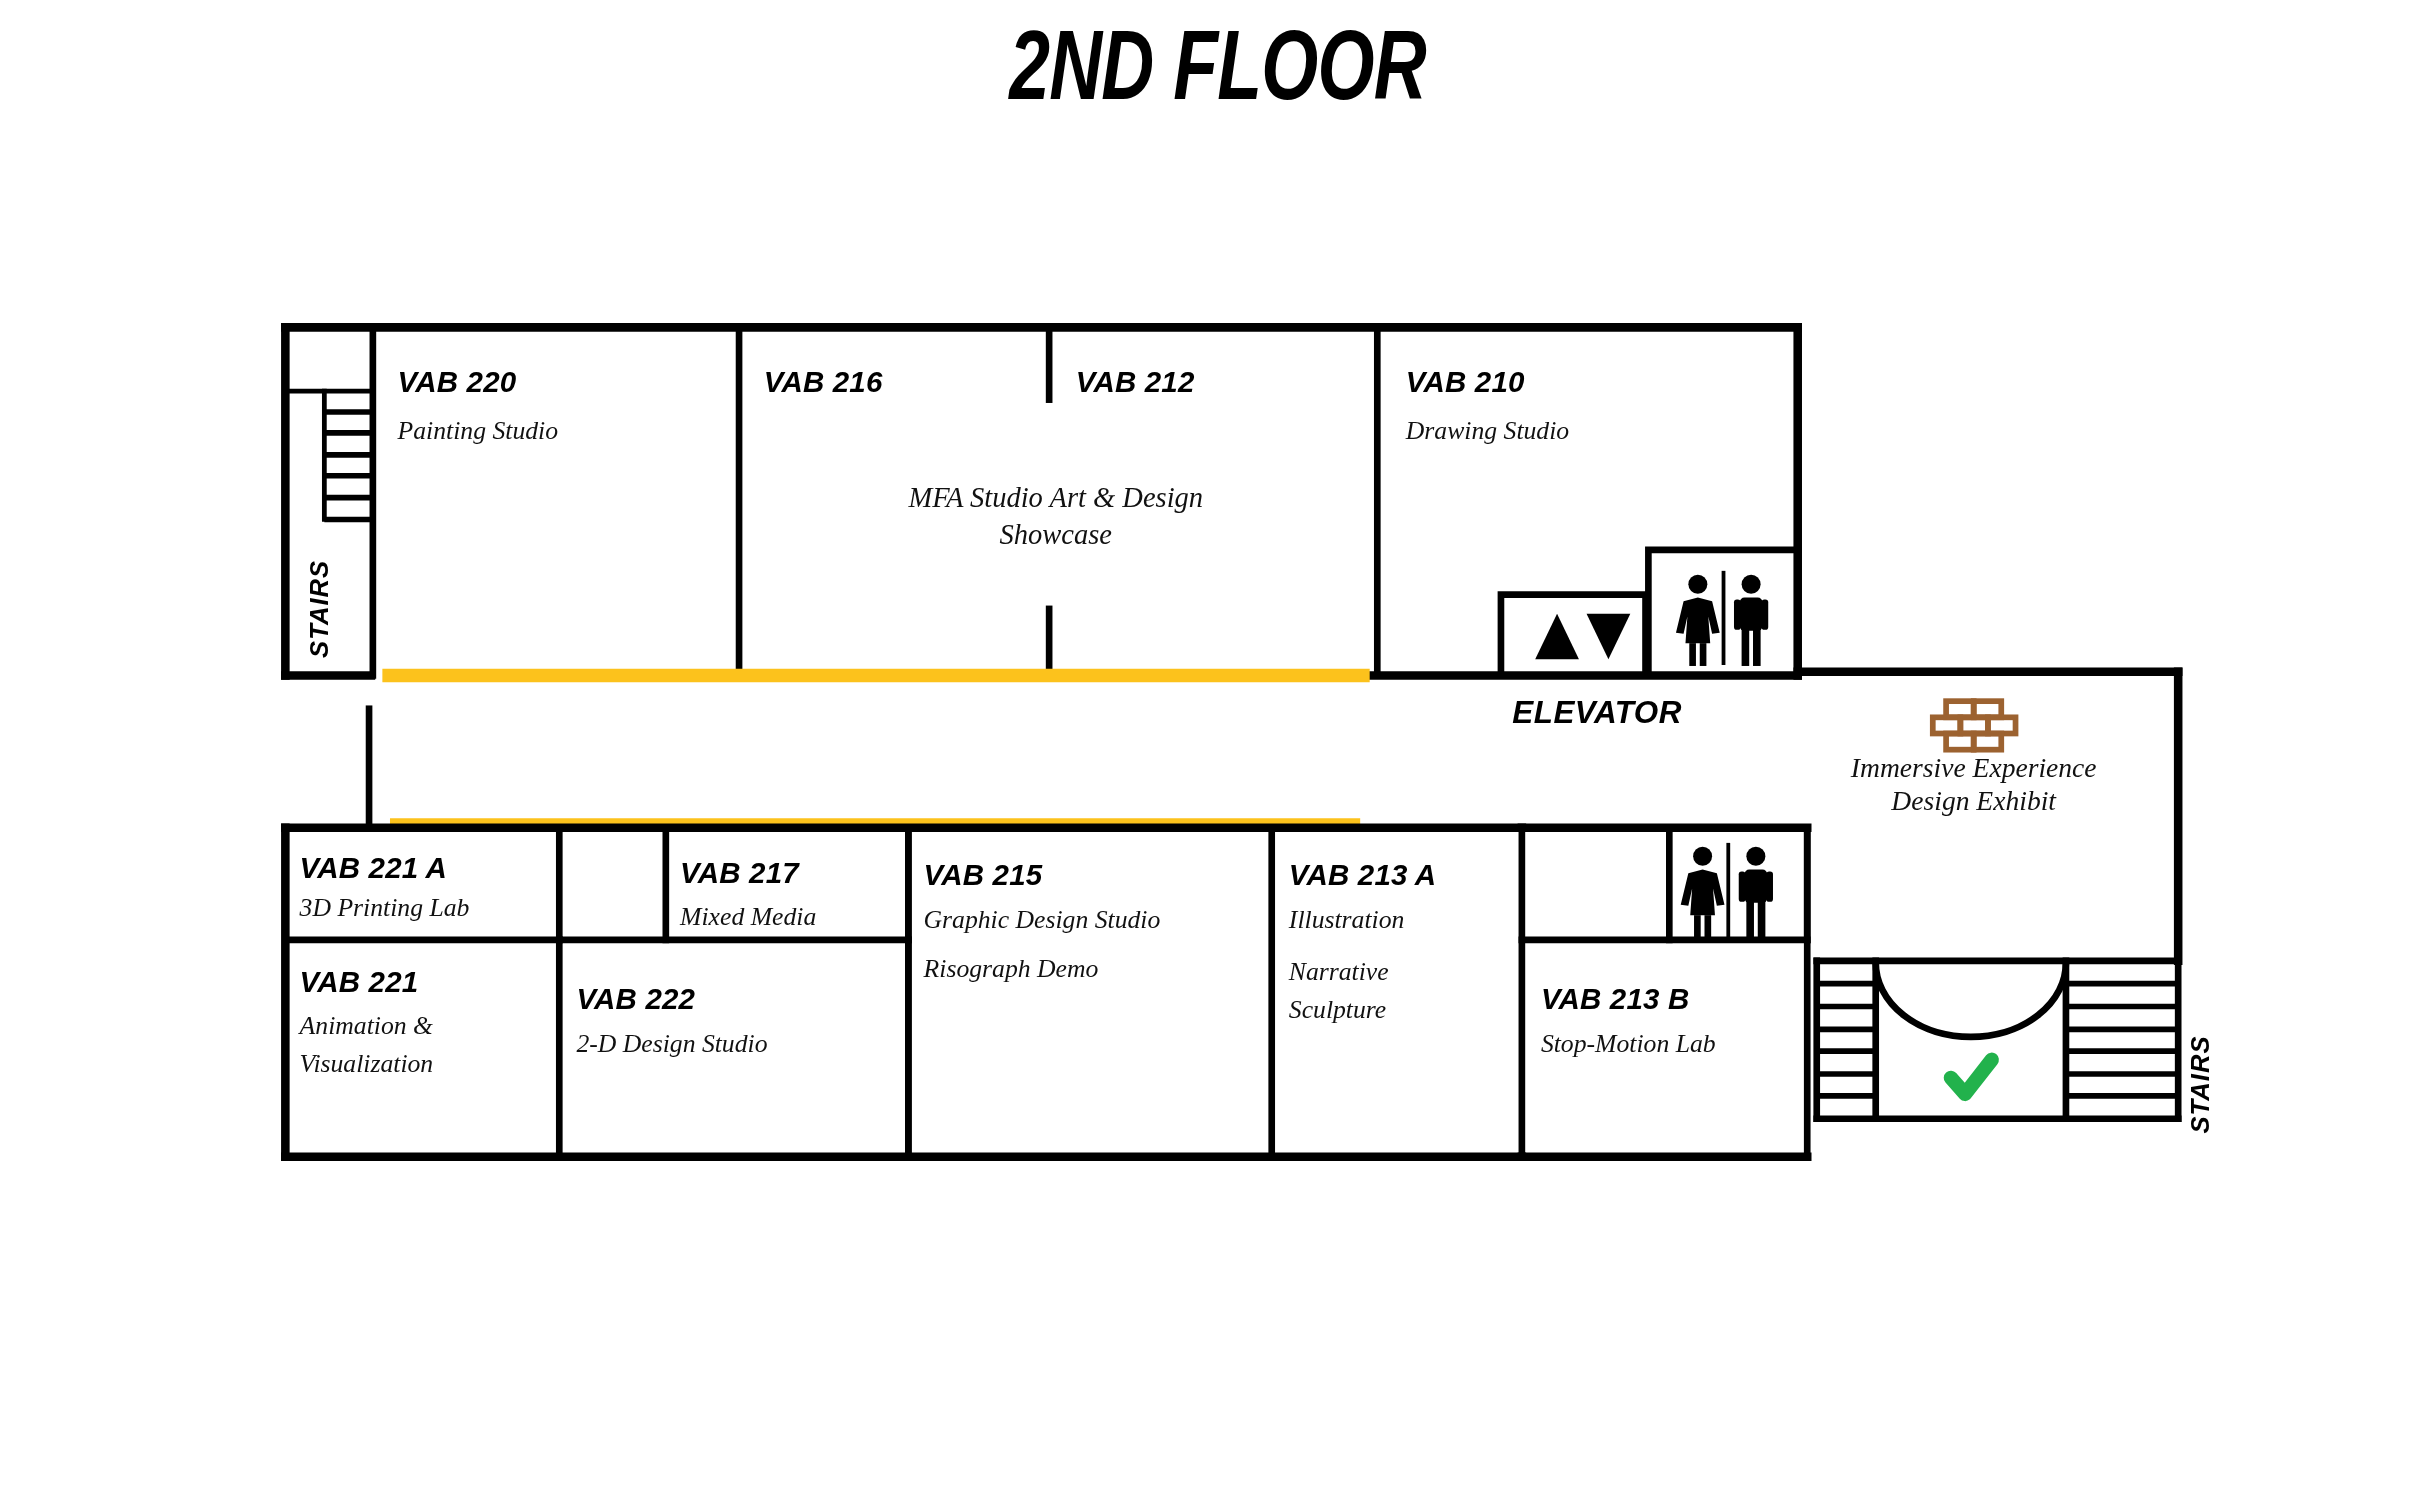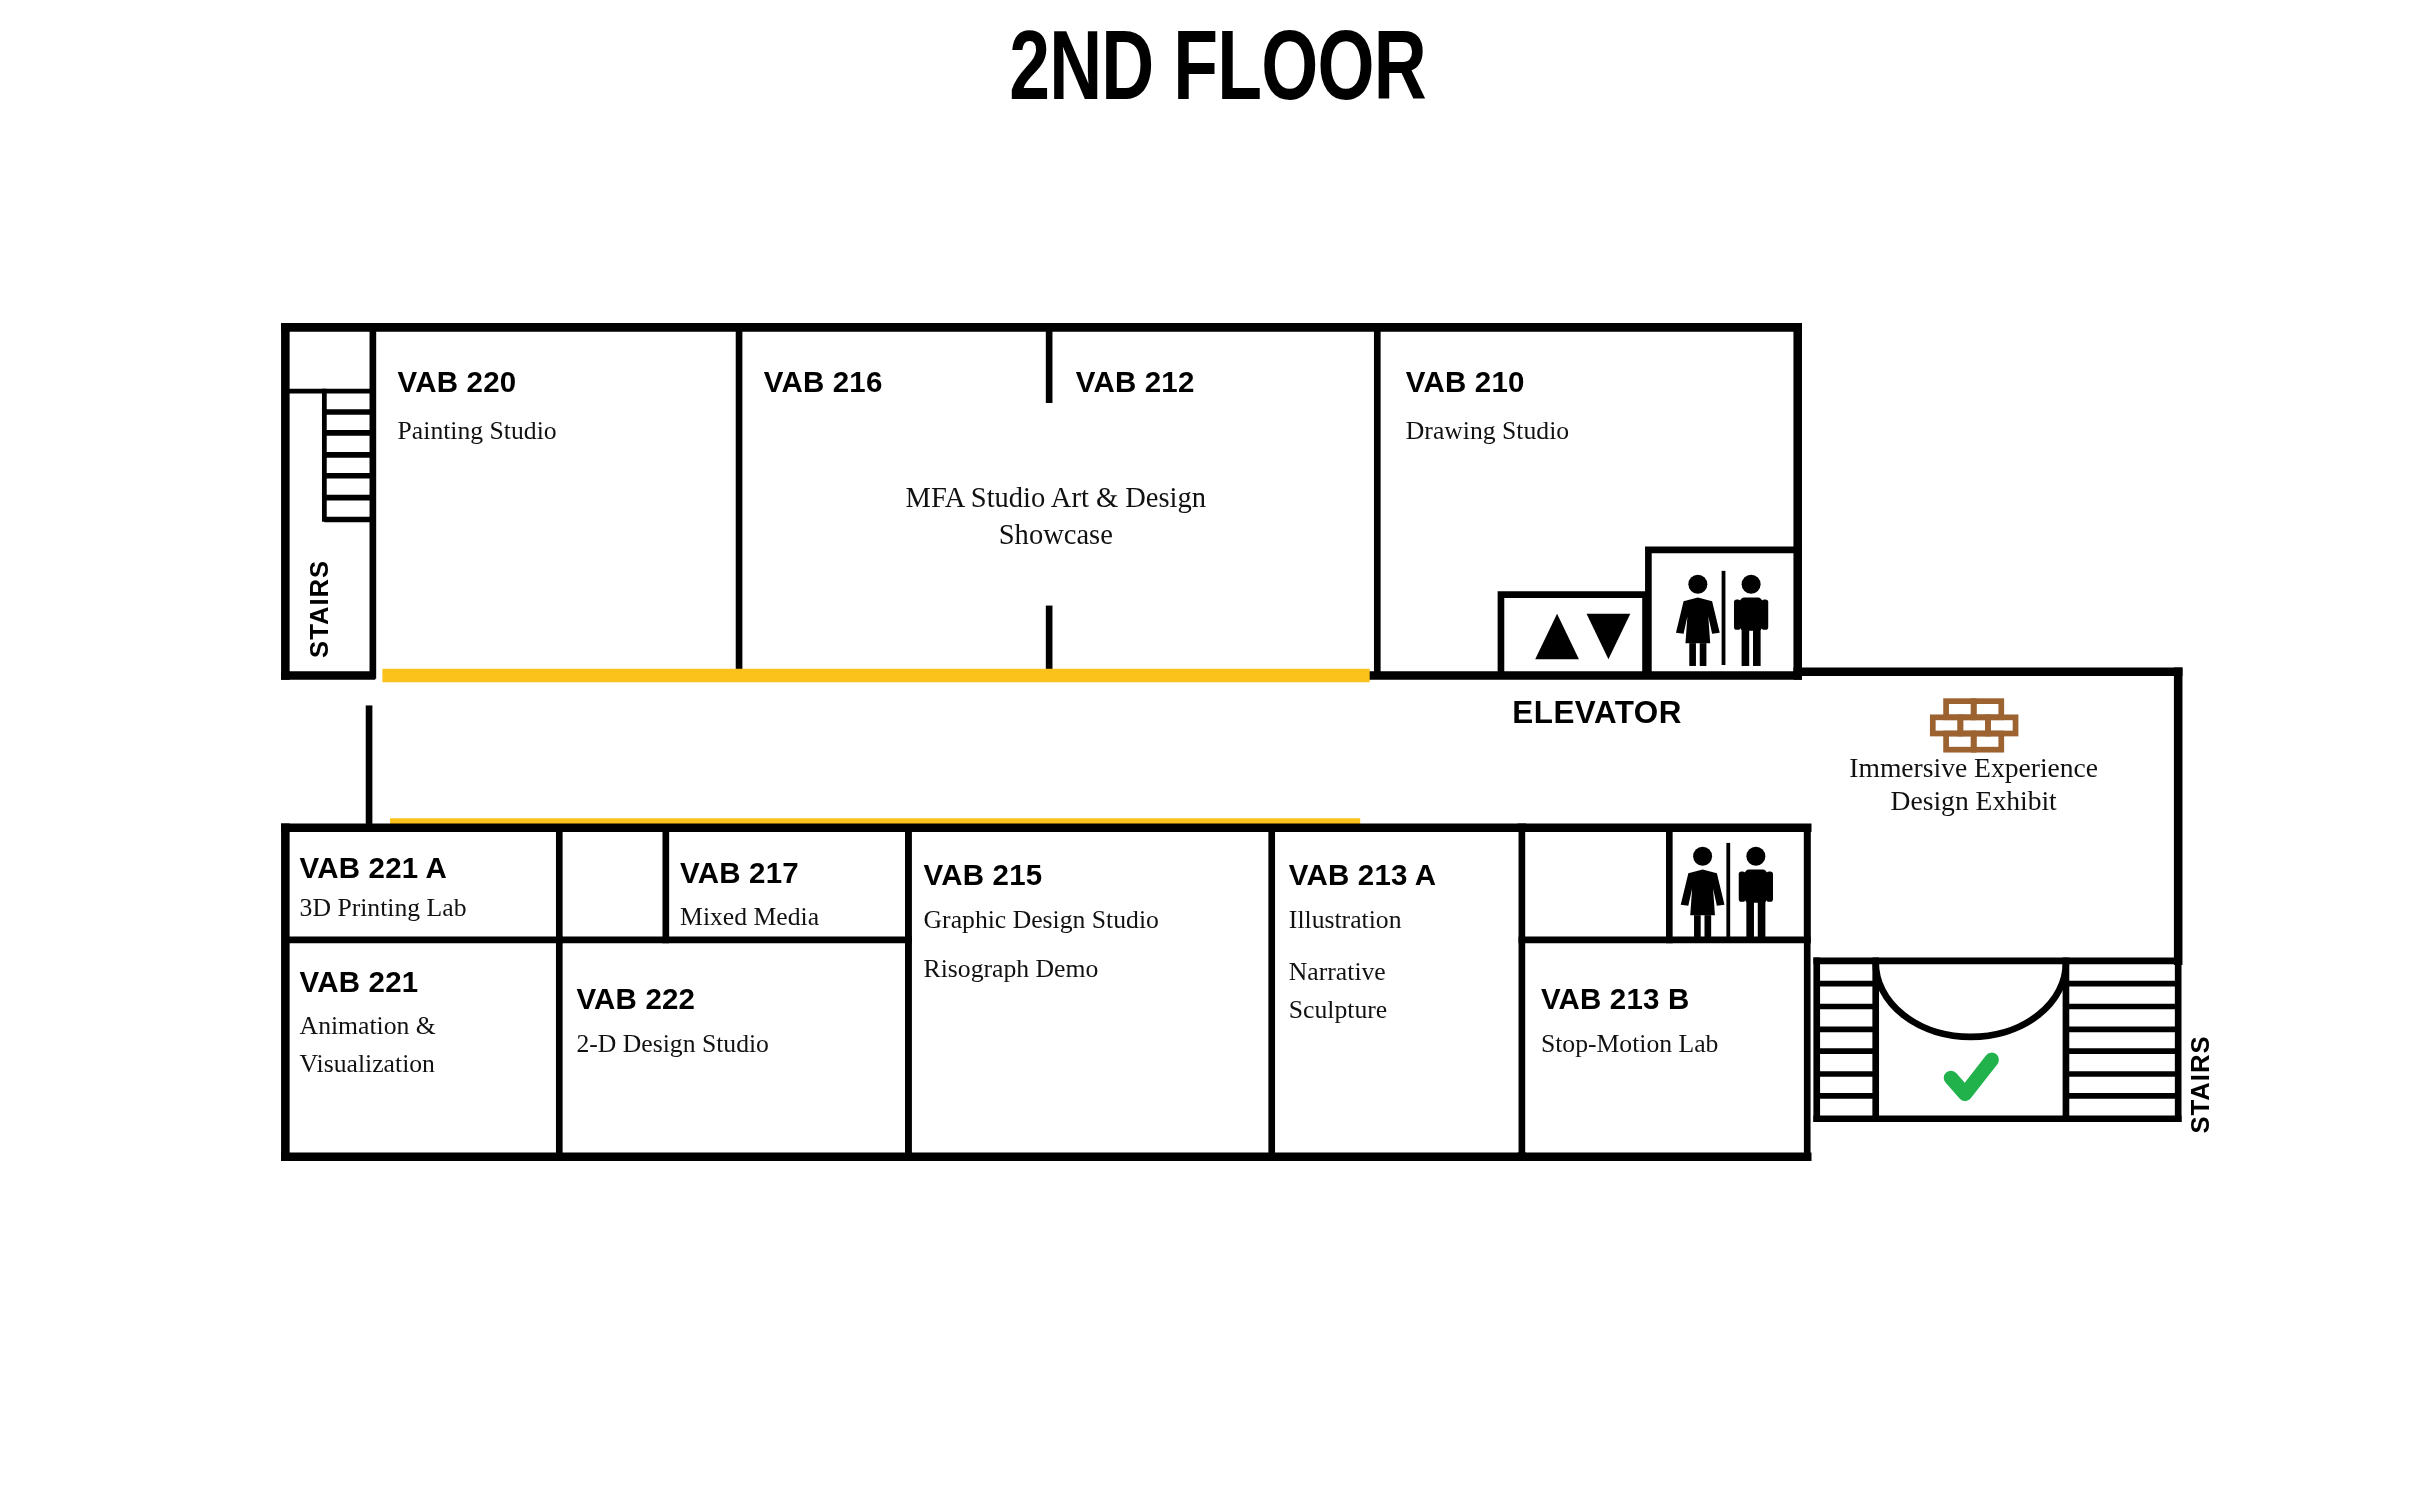--- a/index.html
+++ b/index.html
@@ -13,20 +13,21 @@
     height: 1506px;
     font-family: "Liberation Sans", sans-serif;
     overflow: hidden;
     position: relative;
   }
   #floorplan-root {
     position: relative;
     width: 2435px;
     height: 1506px;
     background: #ffffff;
+    font-style: italic;
   }
   
   .page-title {
     position: absolute;
     top: 13.3px;
     left: 0;
     width: 2435px;
     text-align: center;
     font-family: "Liberation Sans", sans-serif;
     font-weight: 700;

